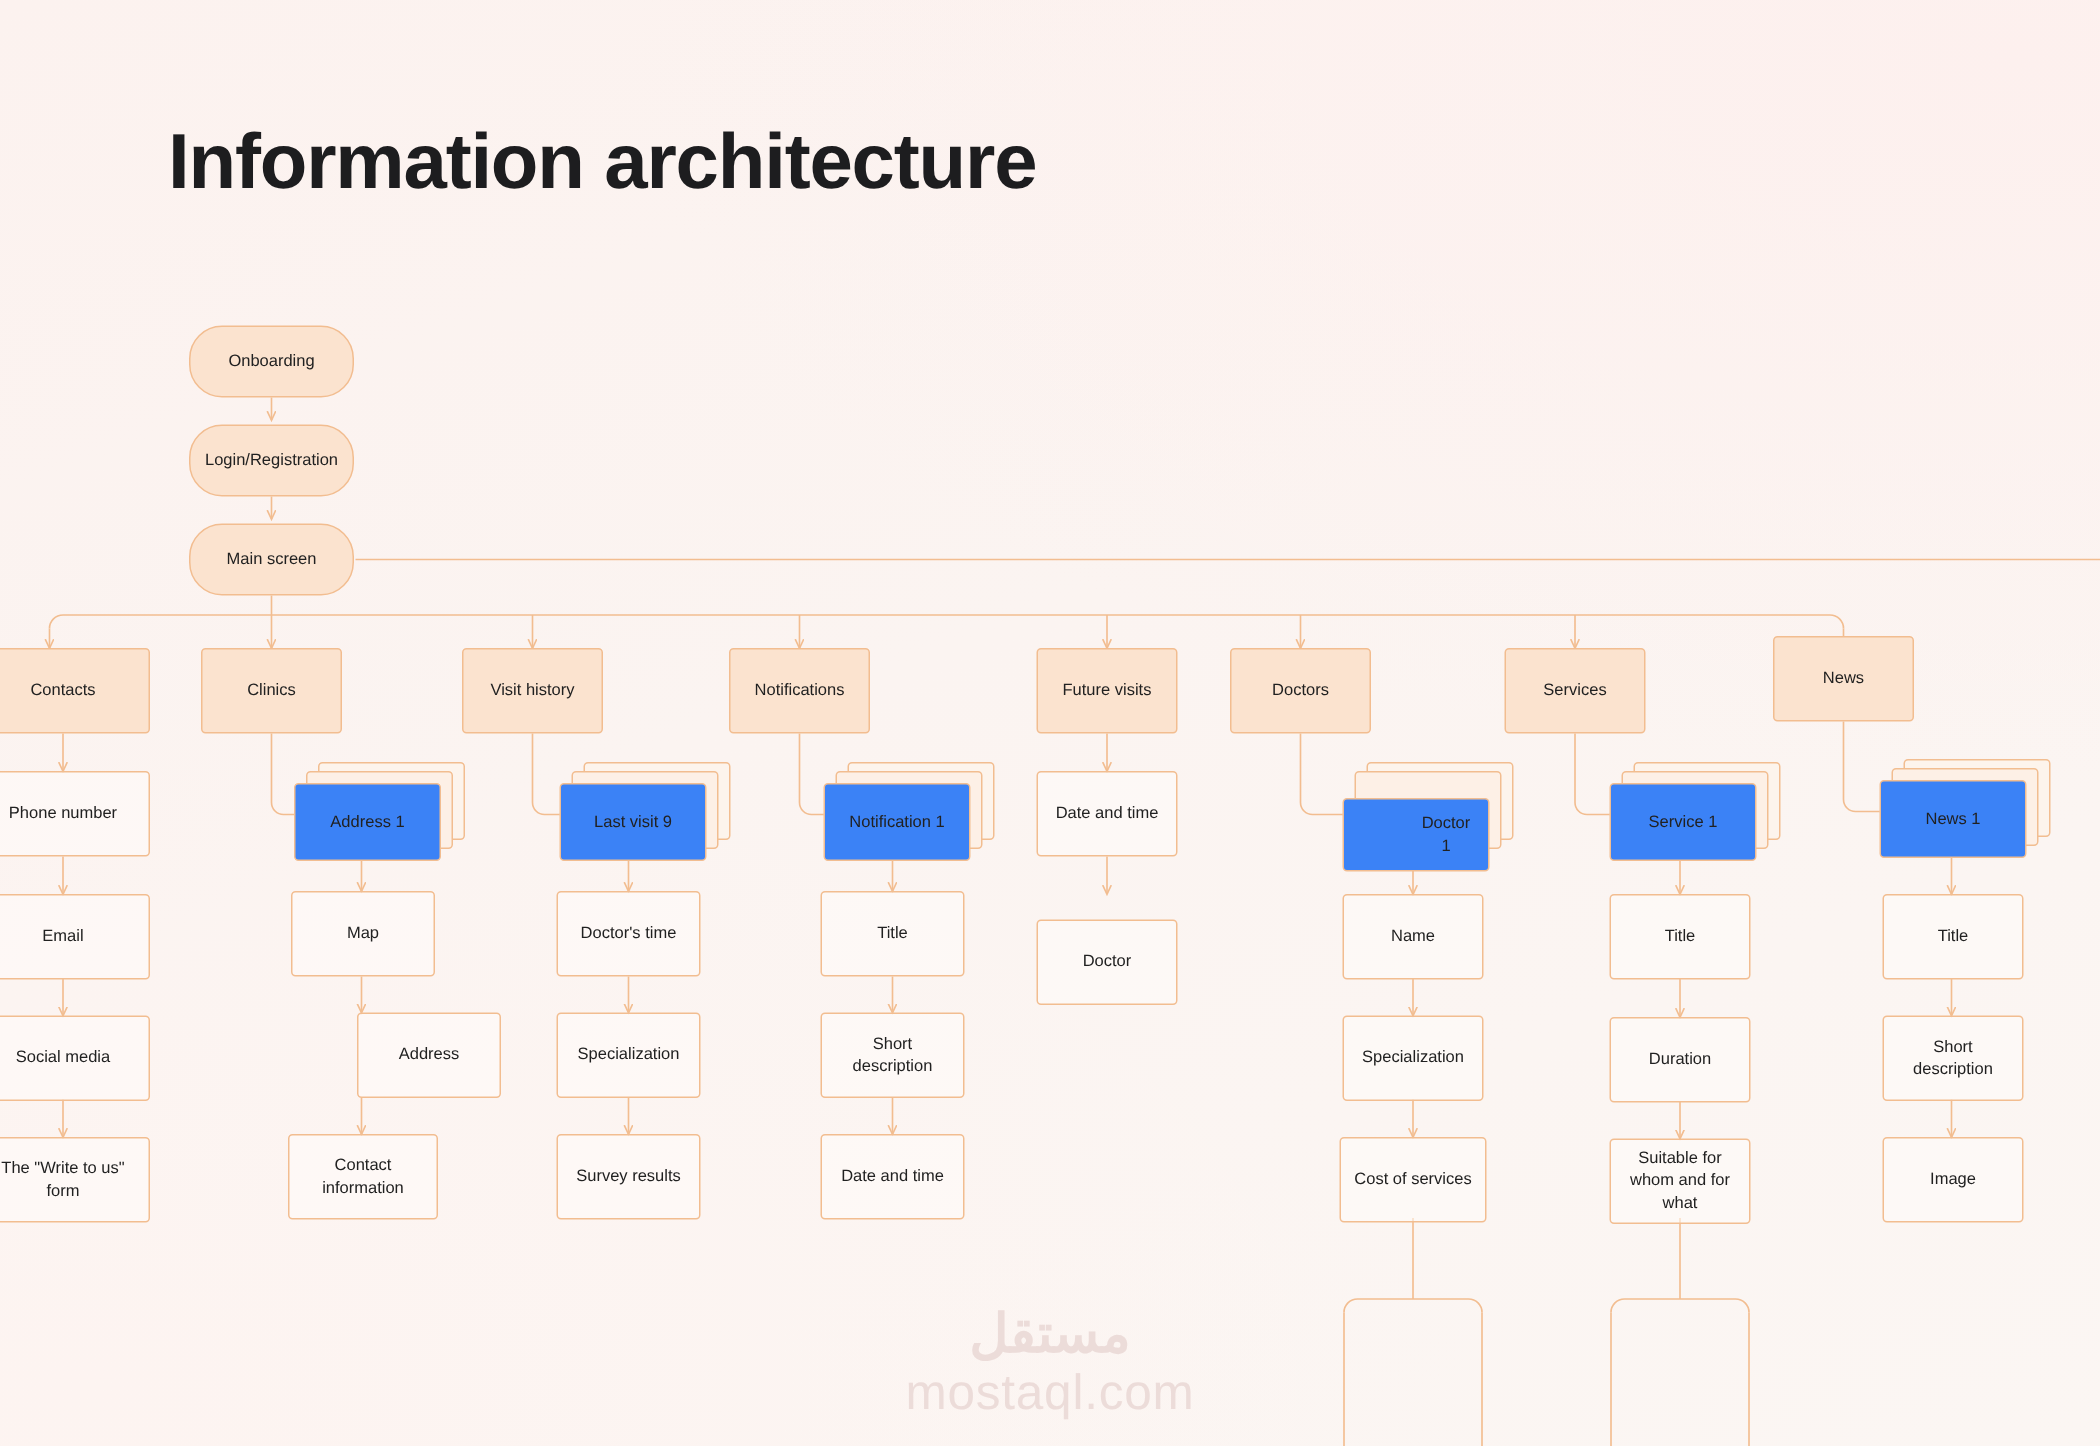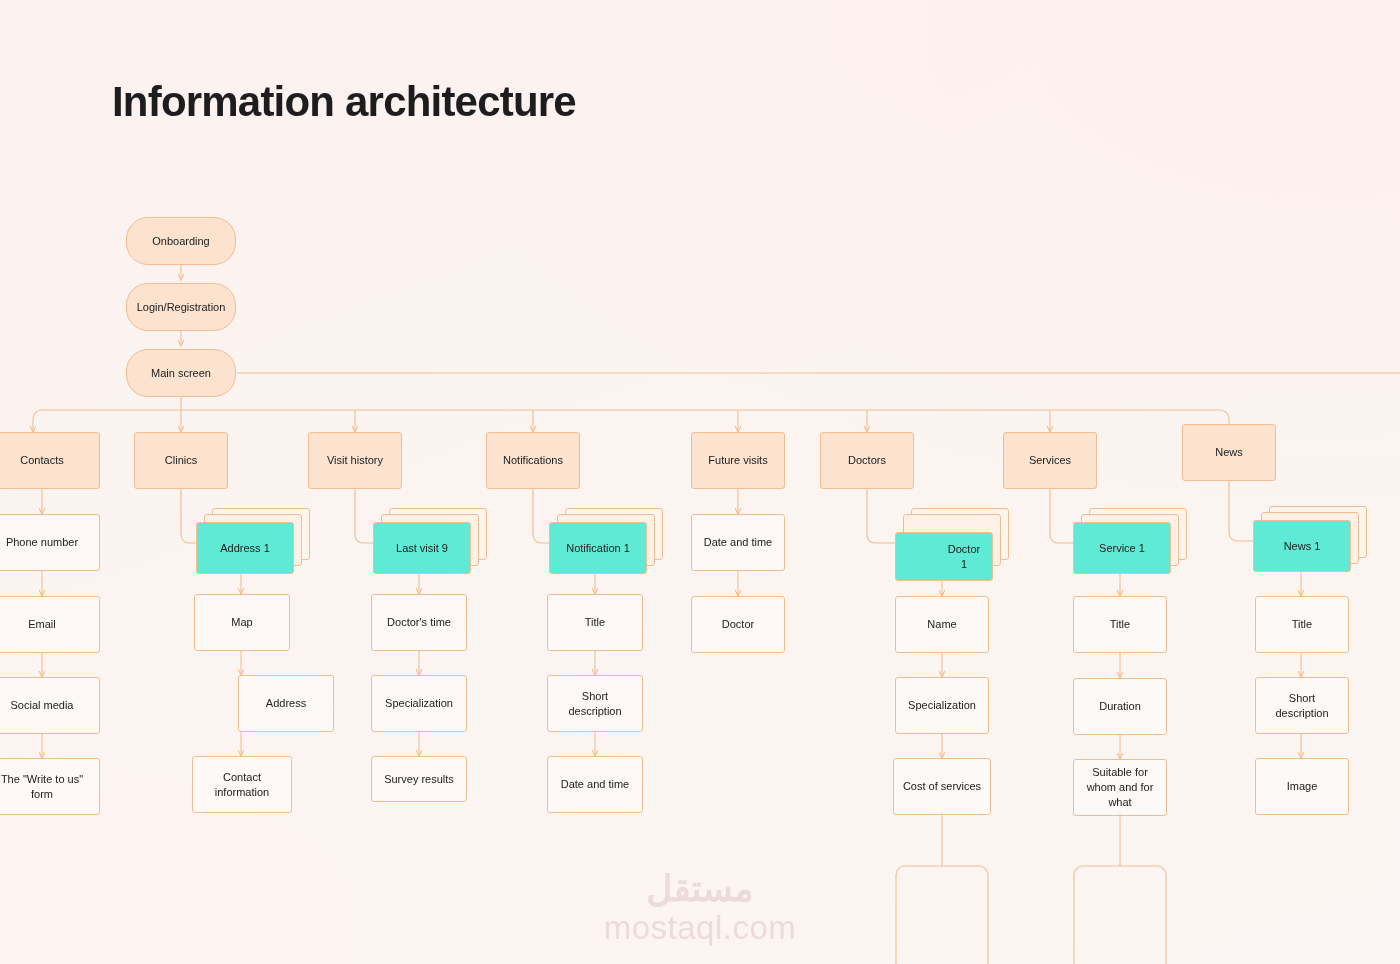--- a/index.html
+++ b/index.html
@@ -11,21 +11,21 @@
     position:relative;
     background:
       radial-gradient(120% 90% at 96% 4%, #fdf0ee 0%, rgba(253,240,238,0) 55%),
       radial-gradient(110% 85% at 4% 96%, #fdf4f1 0%, rgba(253,244,241,0) 60%),
       linear-gradient(160deg, #fcf2ef 0%, #fbf4f1 45%, #fbf6f3 100%);
   }
 
   
   #page-title{
     position:absolute; left:112px; top:78px;
-    font-size:42px; font-weight:700; letter-spacing:-0.8px;
+    font-size:52px; font-weight:700; letter-spacing:-0.8px;
     color:#1d1d1f; white-space:nowrap;
   }
 
   
   #wires{ position:absolute; left:0; top:0; width:1400px; height:964px; }
 
   
   .node{
     position:absolute;
     display:flex; align-items:center; justify-content:center;
@@ -45,21 +45,21 @@
   .stack .card{
     position:absolute; border:1px solid #f2bd90; border-radius:3px;
     background:#fbe3cf;
   }
   .stack .card.s2{ background:#fdf0e6; }
   .stack .card.s3{ background:#fdf4ec; }
   .stack .front{
     position:absolute; left:0; top:0;
     display:flex; align-items:center; justify-content:center;
     text-align:center; font-size:11px; color:#212121; line-height:1.35;
-    border:1px solid #f2bd90; border-radius:3px; background:#5eead4;
+    border:1px solid #f2bd90; border-radius:3px; background:#3b82f6;
     padding:4px 8px;
   }
 
   
   #watermark{
     position:absolute; left:0; right:0; top:872px;
     text-align:center; pointer-events:none; z-index:9;
     color:#ecdcd9;
   }
   #wm-ar{ font-size:36px; font-weight:700; line-height:0.95; letter-spacing:1px; }
@@ -258,21 +258,21 @@
   <div class="front" style="width:98px;height:52px;top:14px;">
     <span>Last visit 9</span>
   </div>
 </div>
 <div class="node rect fill-plain" style="left:371px;top:594px;width:96px;height:57px;">
   <span>Doctor's time</span>
 </div>
 <div class="node rect fill-plain" style="left:371px;top:675px;width:96px;height:57px;">
   <span>Specialization</span>
 </div>
-<div class="node rect fill-plain" style="left:371px;top:756px;width:96px;height:46px;">
+<div class="node rect fill-plain" style="left:371px;top:756px;width:96px;height:57px;">
   <span>Survey results</span>
 </div>
 
 <div class="stack" style="left:549px;top:508px;width:114px;height:66px;">
   <div class="card s3" style="left:16px;top:0;width:98px;height:52px;"></div>
   <div class="card s2" style="left:8px;top:6px;width:98px;height:52px;"></div>
   <div class="front" style="width:98px;height:52px;top:14px;">
     <span>Notification 1</span>
   </div>
 </div>
@@ -282,21 +282,21 @@
 <div class="node rect fill-plain" style="left:547px;top:675px;width:96px;height:57px;">
   <span>Short description</span>
 </div>
 <div class="node rect fill-plain" style="left:547px;top:756px;width:96px;height:57px;">
   <span>Date and time</span>
 </div>
 
 <div class="node rect fill-plain" style="left:691px;top:514px;width:94px;height:57px;">
   <span>Date and time</span>
 </div>
-<div class="node rect fill-plain" style="left:691px;top:596px;width:94px;height:57px;">
+<div class="node rect fill-plain" style="left:691px;top:613px;width:94px;height:57px;">
   <span>Doctor</span>
 </div>
 
 <div class="stack" style="left:895px;top:508px;width:114px;height:66px;">
   <div class="card s3" style="left:16px;top:0;width:98px;height:52px;"></div>
   <div class="card s2" style="left:8px;top:6px;width:98px;height:52px;"></div>
   <div class="front" style="width:98px;height:49px;top:24px;padding-left:48px;">
     <span>Doctor 1</span>
   </div>
 </div>

